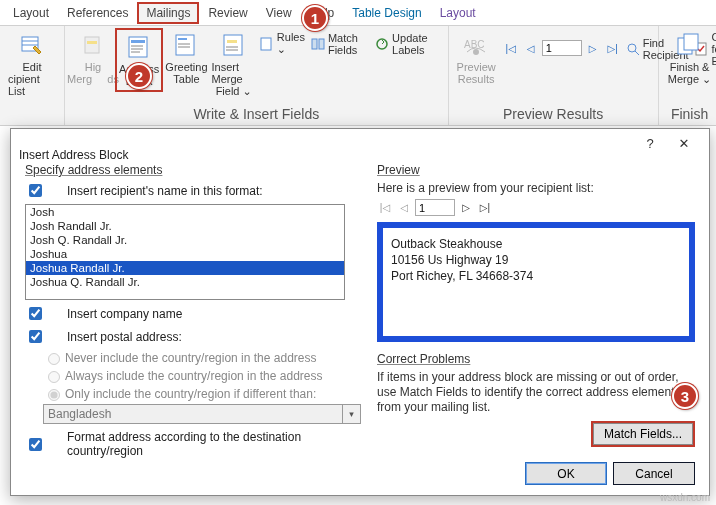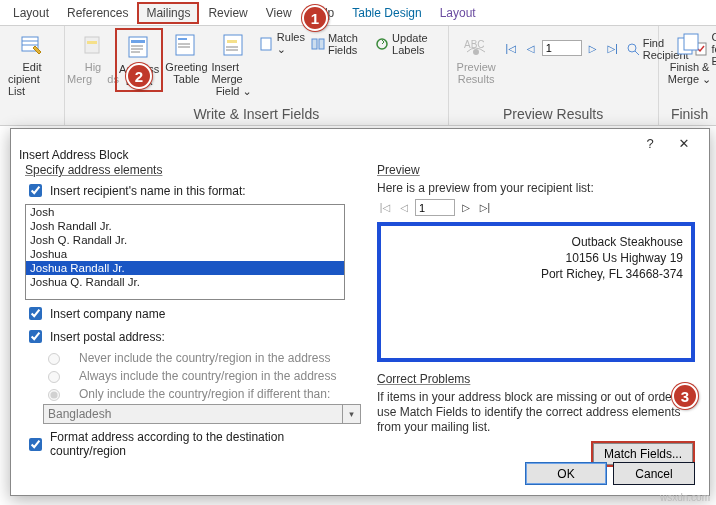--- a/index.html
+++ b/index.html
@@ -29,34 +29,34 @@
 
 
 .backdrop { position:absolute; left:10px; top:128px; width:700px; height:368px; background:#fff; border:1px solid #888; box-shadow:0 4px 16px rgba(0,0,0,.3); }
 .titlebar { display:flex; align-items:center; height:28px; padding:0 8px; font-size:12px;}
 .titlebar .ttl { flex:1;margin-top:23px; }
 .titlebar .tbtn { width:34px; text-align:center; font-size:13px; color:#333;}
 .dlg-body { display:flex; padding:4px 14px 0 14px; gap:16px;}
 .col { flex:1; }
 .sec-label { font-size:12px; color:#333; margin:2px 0 4px 0;}
 .underline { text-decoration: underline; text-decoration-color:#888;}
-.cbx { display:flex; align-items:center; gap:5px; margin:4px 0; font-size:12px;}
+.cbx { display:flex; align-items:center; gap:22px; margin:4px 0; font-size:12px;}
 .cbx input { width:13px; height:13px; accent-color:#2a6dc0;}
 .namelist { border:1px solid #888; height:96px; width:320px; overflow:hidden; font-size:11.5px; background:#fff;}
 .namelist .opt { padding:1px 4px; }
 .namelist .opt.sel { background:#1a56c4; color:#fff;}
-.radio-row { display:flex; align-items:center; gap:16px; font-size:12px; color:#888; margin:3px 0 3px 18px;}
+.radio-row { display:flex; align-items:center; gap:2px; font-size:12px; color:#888; margin:3px 0 3px 18px;}
 .radio-row input { width:12px; height:12px;}
 .combo { display:flex; margin:2px 0 6px 18px;}
 .combo input { width:300px; height:20px; border:1px solid #999; background:#f0f0f0; font-size:12px; padding:0 4px; color:#777;}
 .combo .dd { width:18px; height:20px; border:1px solid #999; border-left:none; background:#f0f0f0; display:flex; align-items:center; justify-content:center; font-size:9px; color:#555;}
 .preview-nav { display:flex; align-items:center; gap:3px; margin:4px 0 6px 0;}
 .preview-nav .nb { width:16px; height:16px; display:flex; align-items:center; justify-content:center; font-size:10px; color:#999; border:none;}
 .preview-nav input { width:40px; height:17px; border:1px solid #aaa; font-size:11px; padding:0 3px;}
-.preview-box { border:4px solid #1d4ed8; height:140px; padding:8px; font-size:12px; line-height:16px; background:#fff;text-align:right;}
+.preview-box { border:6px solid #1d4ed8; height:120px; padding:8px; font-size:12px; line-height:16px; background:#fff;}
 .cp-text { font-size:12px; color:#333; line-height:15px; margin-top:4px;}
 .match-btn { float:right; margin-top:6px; border:2.5px solid #c0392b; padding:0;}
 .match-btn button { background:#e3e3e3; border:1px solid #888; padding:3px 10px; font-size:12px;}
 .btn-row { position:absolute; right:14px; bottom:10px; display:flex; gap:6px;}
 .btn-row button { width:82px; height:23px; background:#e3e3e3; border:1px solid #0f172a; font-size:12px;}
 .btn-row button.def { border:1.5px solid #2a6dc0; box-shadow: inset 0 0 0 1px #6ea3e8;}
 
 
 .badge { position:absolute; width:26px; height:26px; border-radius:50%; background:#c0392b; border:2px solid #fff; box-shadow:0 0 0 1px #c0392b, 1px 1px 3px rgba(0,0,0,.4); color:#fff; font-weight:bold; font-size:15px; display:flex; align-items:center; justify-content:center;}
 .b1 { left:302px; top:5px;}

